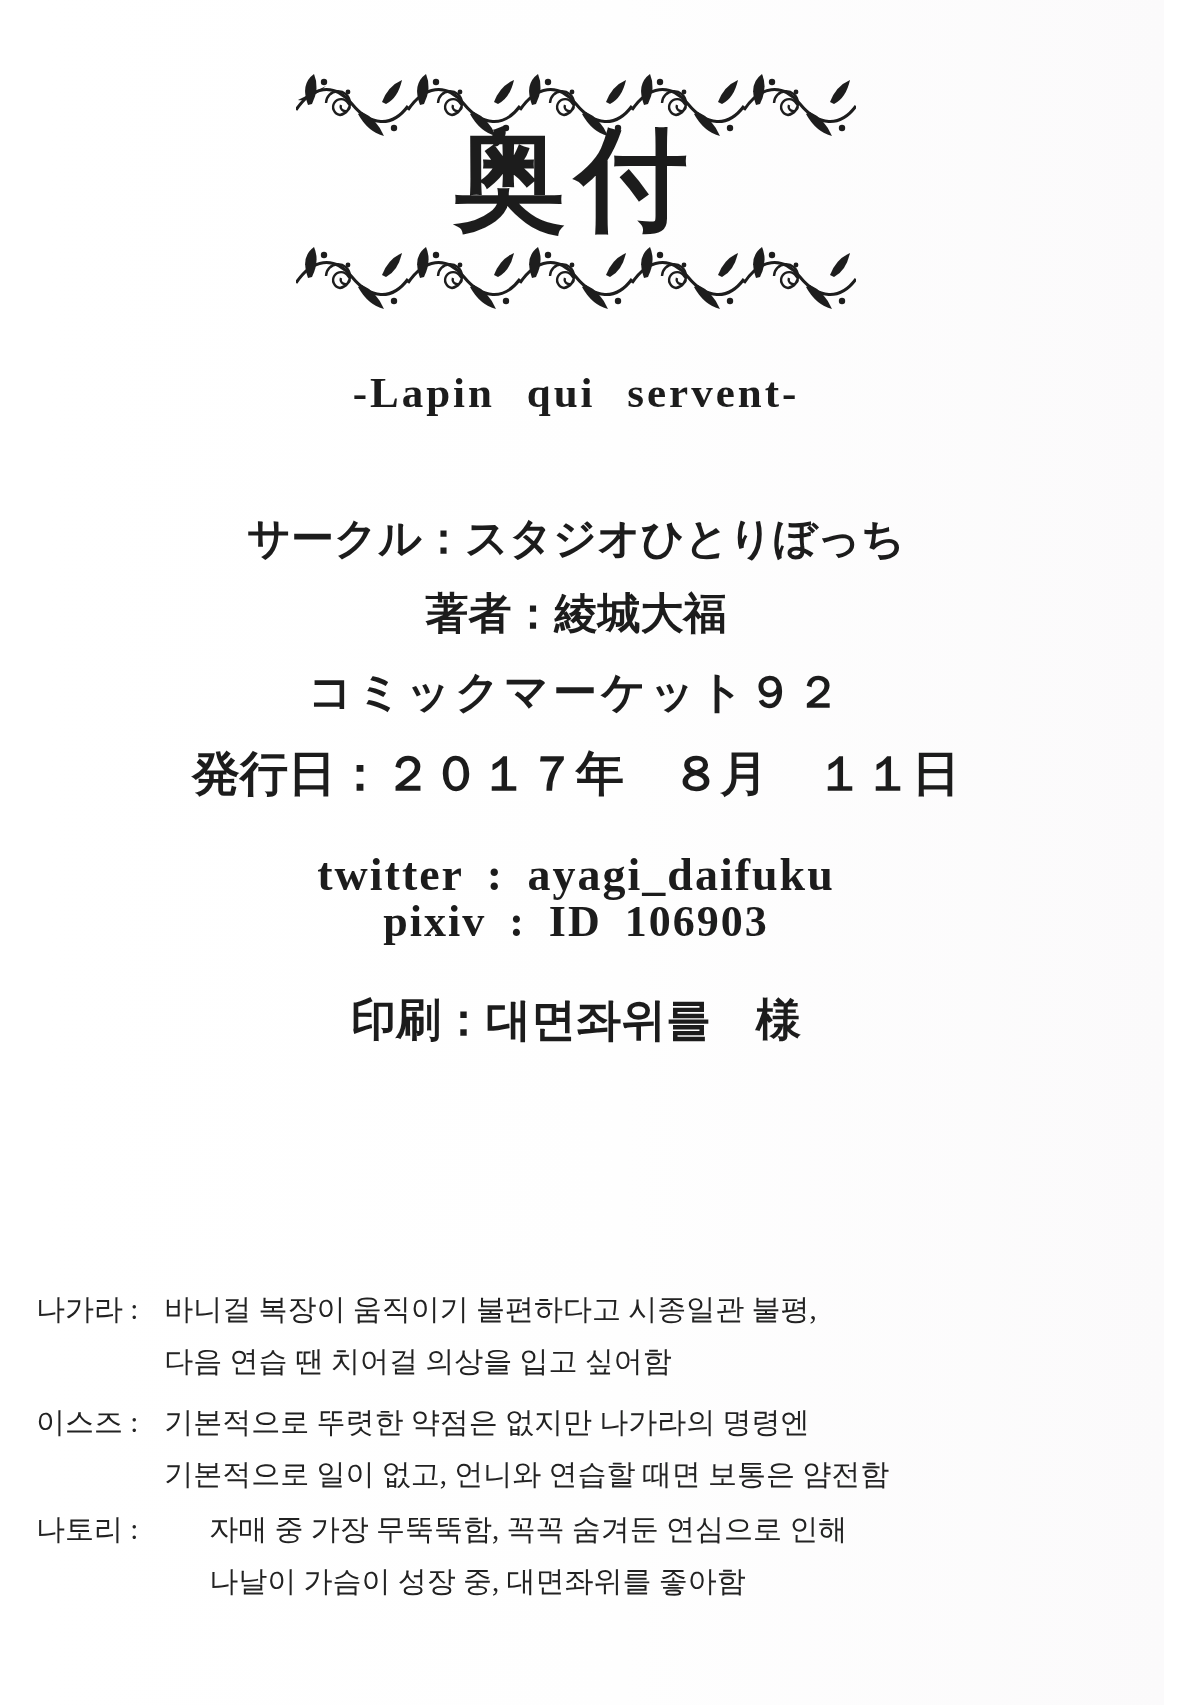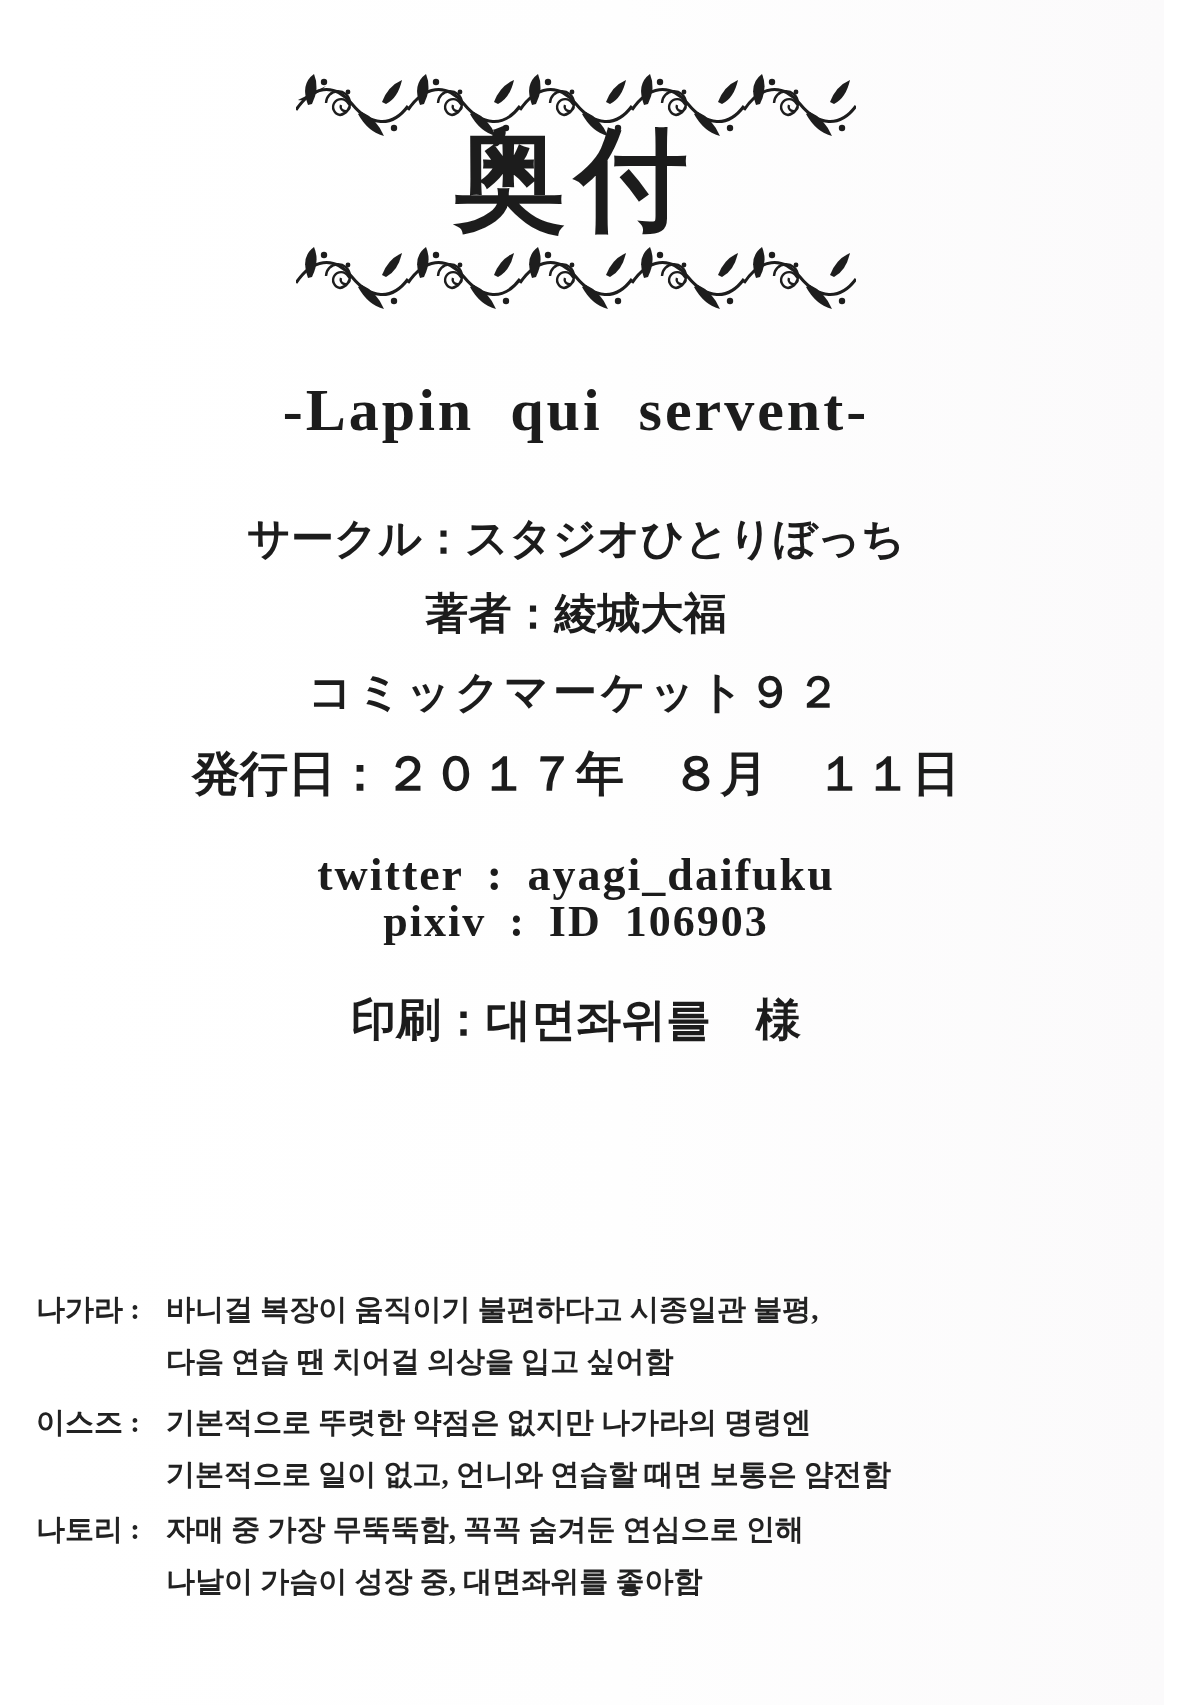--- a/index.html
+++ b/index.html
@@ -16,47 +16,47 @@
   .abs{position:absolute;left:0;width:1080px;text-align:center;}
   .ornament{position:absolute;left:260px;width:560px;height:72px;}
   .title{
     top:122px;
     font-size:112px;
     font-weight:700;
     letter-spacing:10px;
     line-height:1.05;
   }
   .subtitle{
-    top:376px;
-    font-size:60px;
+    top:368px;
+    font-size:43px;
     font-weight:700;
     letter-spacing:3px;
     word-spacing:18px;
   }
   .jline{font-weight:700;}
   .circle-line{top:510px;font-size:43px;}
   .author-line{top:585px;font-size:43px;}
   .event-line{top:663px;font-size:44px;letter-spacing:4px;}
   .date-line{top:742px;font-size:48px;}
   .twitter-line{top:848px;font-size:46px;letter-spacing:2px;word-spacing:10px;}
   .pixiv-line{top:896px;font-size:44px;letter-spacing:2px;word-spacing:10px;}
   .printer-line{top:990px;font-size:45px;}
   .note{
     position:absolute;
     display:flex;
     align-items:flex-start;
     font-size:29px;
     line-height:52px;
-    font-weight:700;
+    font-weight:400;
     color:#222;
     white-space:nowrap;
   }
   .note-1{top:1283px;}
   .note-2{top:1396px;}
-  .note-3{top:1503px;}
+  .note-3{top:1503px;gap:45px;}
   .note-name{flex:0 0 auto;margin-right:14px;}
   .note-text{flex:0 0 auto;}
   .note-line{display:block;margin-left:12px;}
 </style>
 </head>
 <body>
 
 <div class="page">
 
   <svg class="ornament" style="top:70px" viewBox="0 0 560 72" aria-hidden="true">

